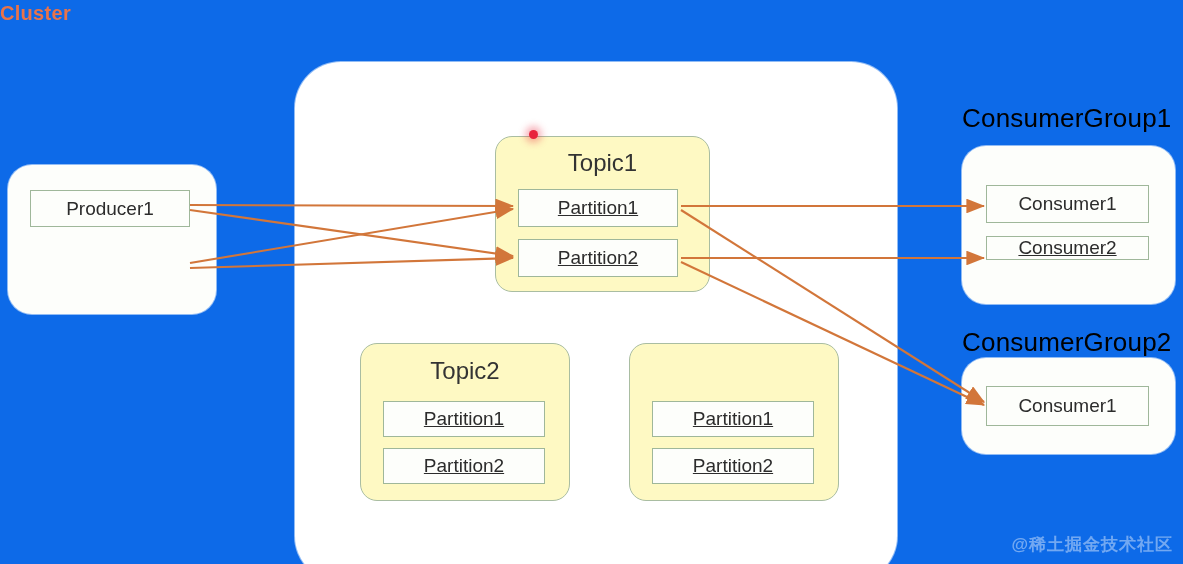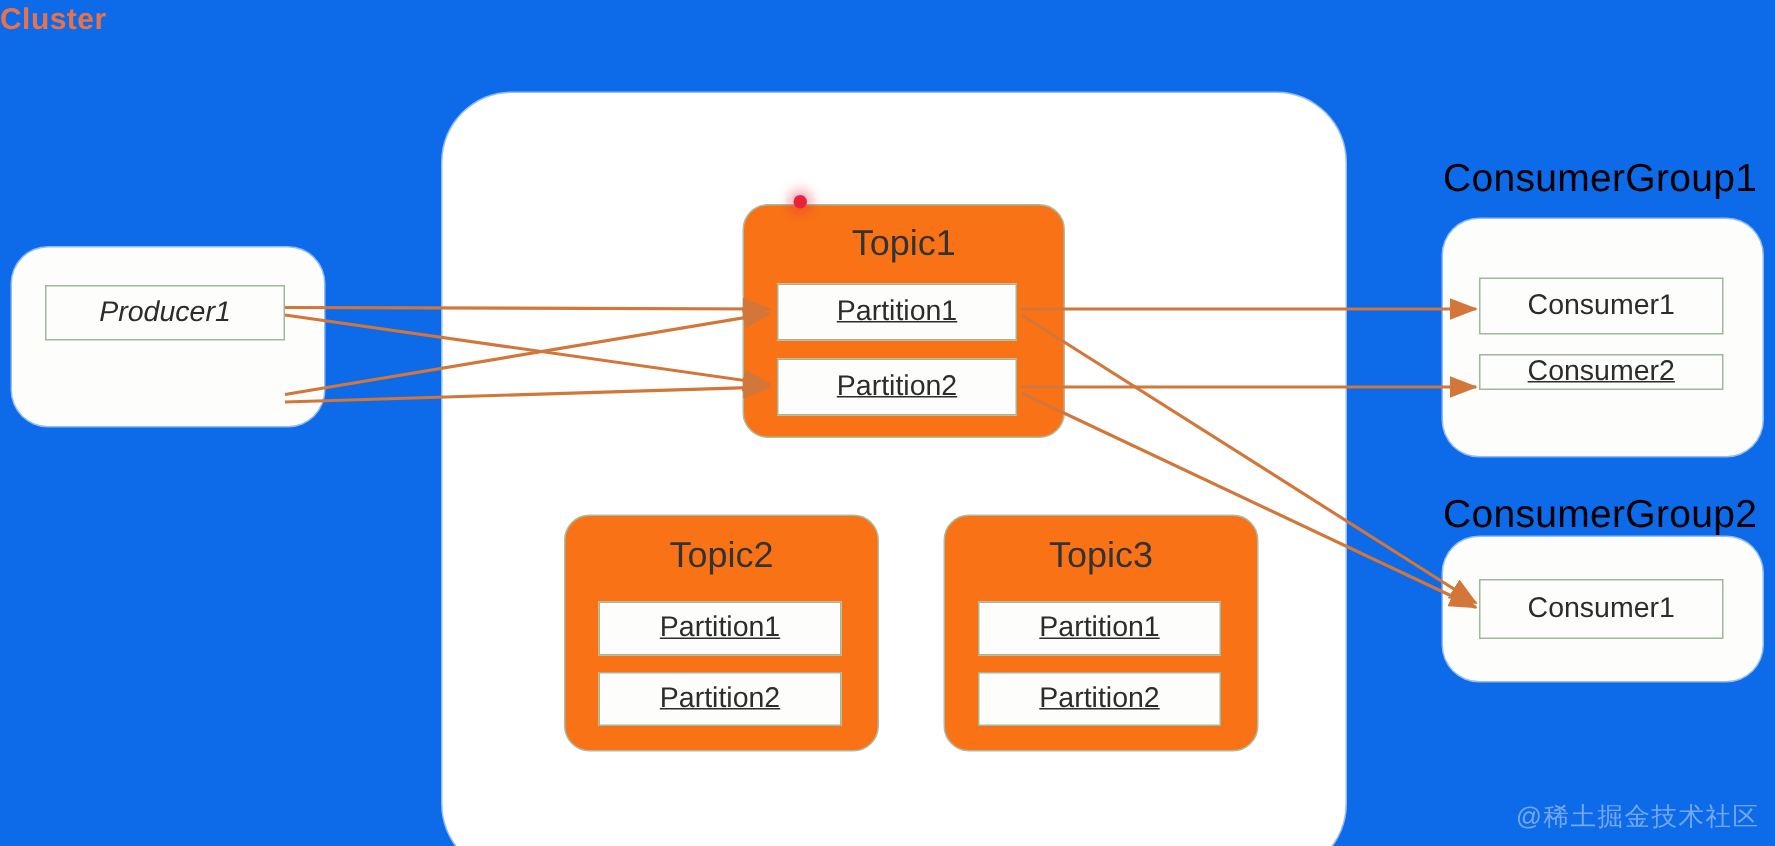--- a/index.html
+++ b/index.html
@@ -46,44 +46,43 @@
     box-shadow: 0 0 0 1px rgba(255,255,255,.55);
   }
   #cluster-panel {
     left: 295px; top: 62px;
     width: 602px; height: 520px;
     border-radius: 46px;
     background: #ffffff;
   }
   #producer-panel {
     left: 8px; top: 165px;
-    width: 208px; height: 119px;
+    width: 208px; height: 149px;
     border-radius: 24px;
-    font-style: italic;
   }
   #cg1-panel {
     left: 962px; top: 146px;
     width: 213px; height: 158px;
     border-radius: 24px;
   }
   #cg2-panel {
     left: 962px; top: 358px;
     width: 213px; height: 96px;
     border-radius: 24px;
   }
 
   
   .topic {
     position: absolute;
     border: 1.3px solid #a9bda2;
     border-radius: 17px;
-    background: #f97316;
+    background: #fef9c3;
   }
   #topic1 { left: 495px; top: 136px; width: 213px; height: 154px; }
-  #topic2 { left: 376px; top: 343px; width: 208px; height: 156px; }
+  #topic2 { left: 360px; top: 343px; width: 208px; height: 156px; }
   #topic3 { left: 629px; top: 343px; width: 208px; height: 156px; }
   .topic-label {
     position: absolute;
     left: 0; right: 0;
     text-align: center;
     color: #333333;
     font-size: 24px;
     font-weight: normal;
   }
   #topic1 .topic-label { top: 12px; }
@@ -137,20 +136,21 @@
   }
 
   
   #watermark {
     position: absolute;
     right: 10px; bottom: 8px;
     color: rgba(255,255,255,.42);
     font-size: 17px;
     letter-spacing: 1px;
     white-space: nowrap;
+    font-weight: bold;
   }
 </style>
 </head>
 <body>
 
 <div id="stage">
 
   <div class="cluster-title">Cluster</div>
 
   <div class="panel" id="cluster-panel"></div>
@@ -166,21 +166,20 @@
   </div>
   <div id="topic1-marker"></div>
 
   <div class="topic" id="topic2">
     <div class="topic-label">Topic2</div>
     <div class="cell partition" id="t2-p1">Partition1</div>
     <div class="cell partition" id="t2-p2">Partition2</div>
   </div>
 
   <div class="topic" id="topic3">
-    <div class="topic-label">Topic3</div>
     <div class="cell partition" id="t3-p1">Partition1</div>
     <div class="cell partition" id="t3-p2">Partition2</div>
   </div>
 
   <div class="group-title" id="cg1-title">ConsumerGroup1</div>
   <div class="panel" id="cg1-panel">
     <div class="cell" id="cg1-c1">Consumer1</div>
     <div class="cell" id="cg1-c2">Consumer2</div>
   </div>
 

